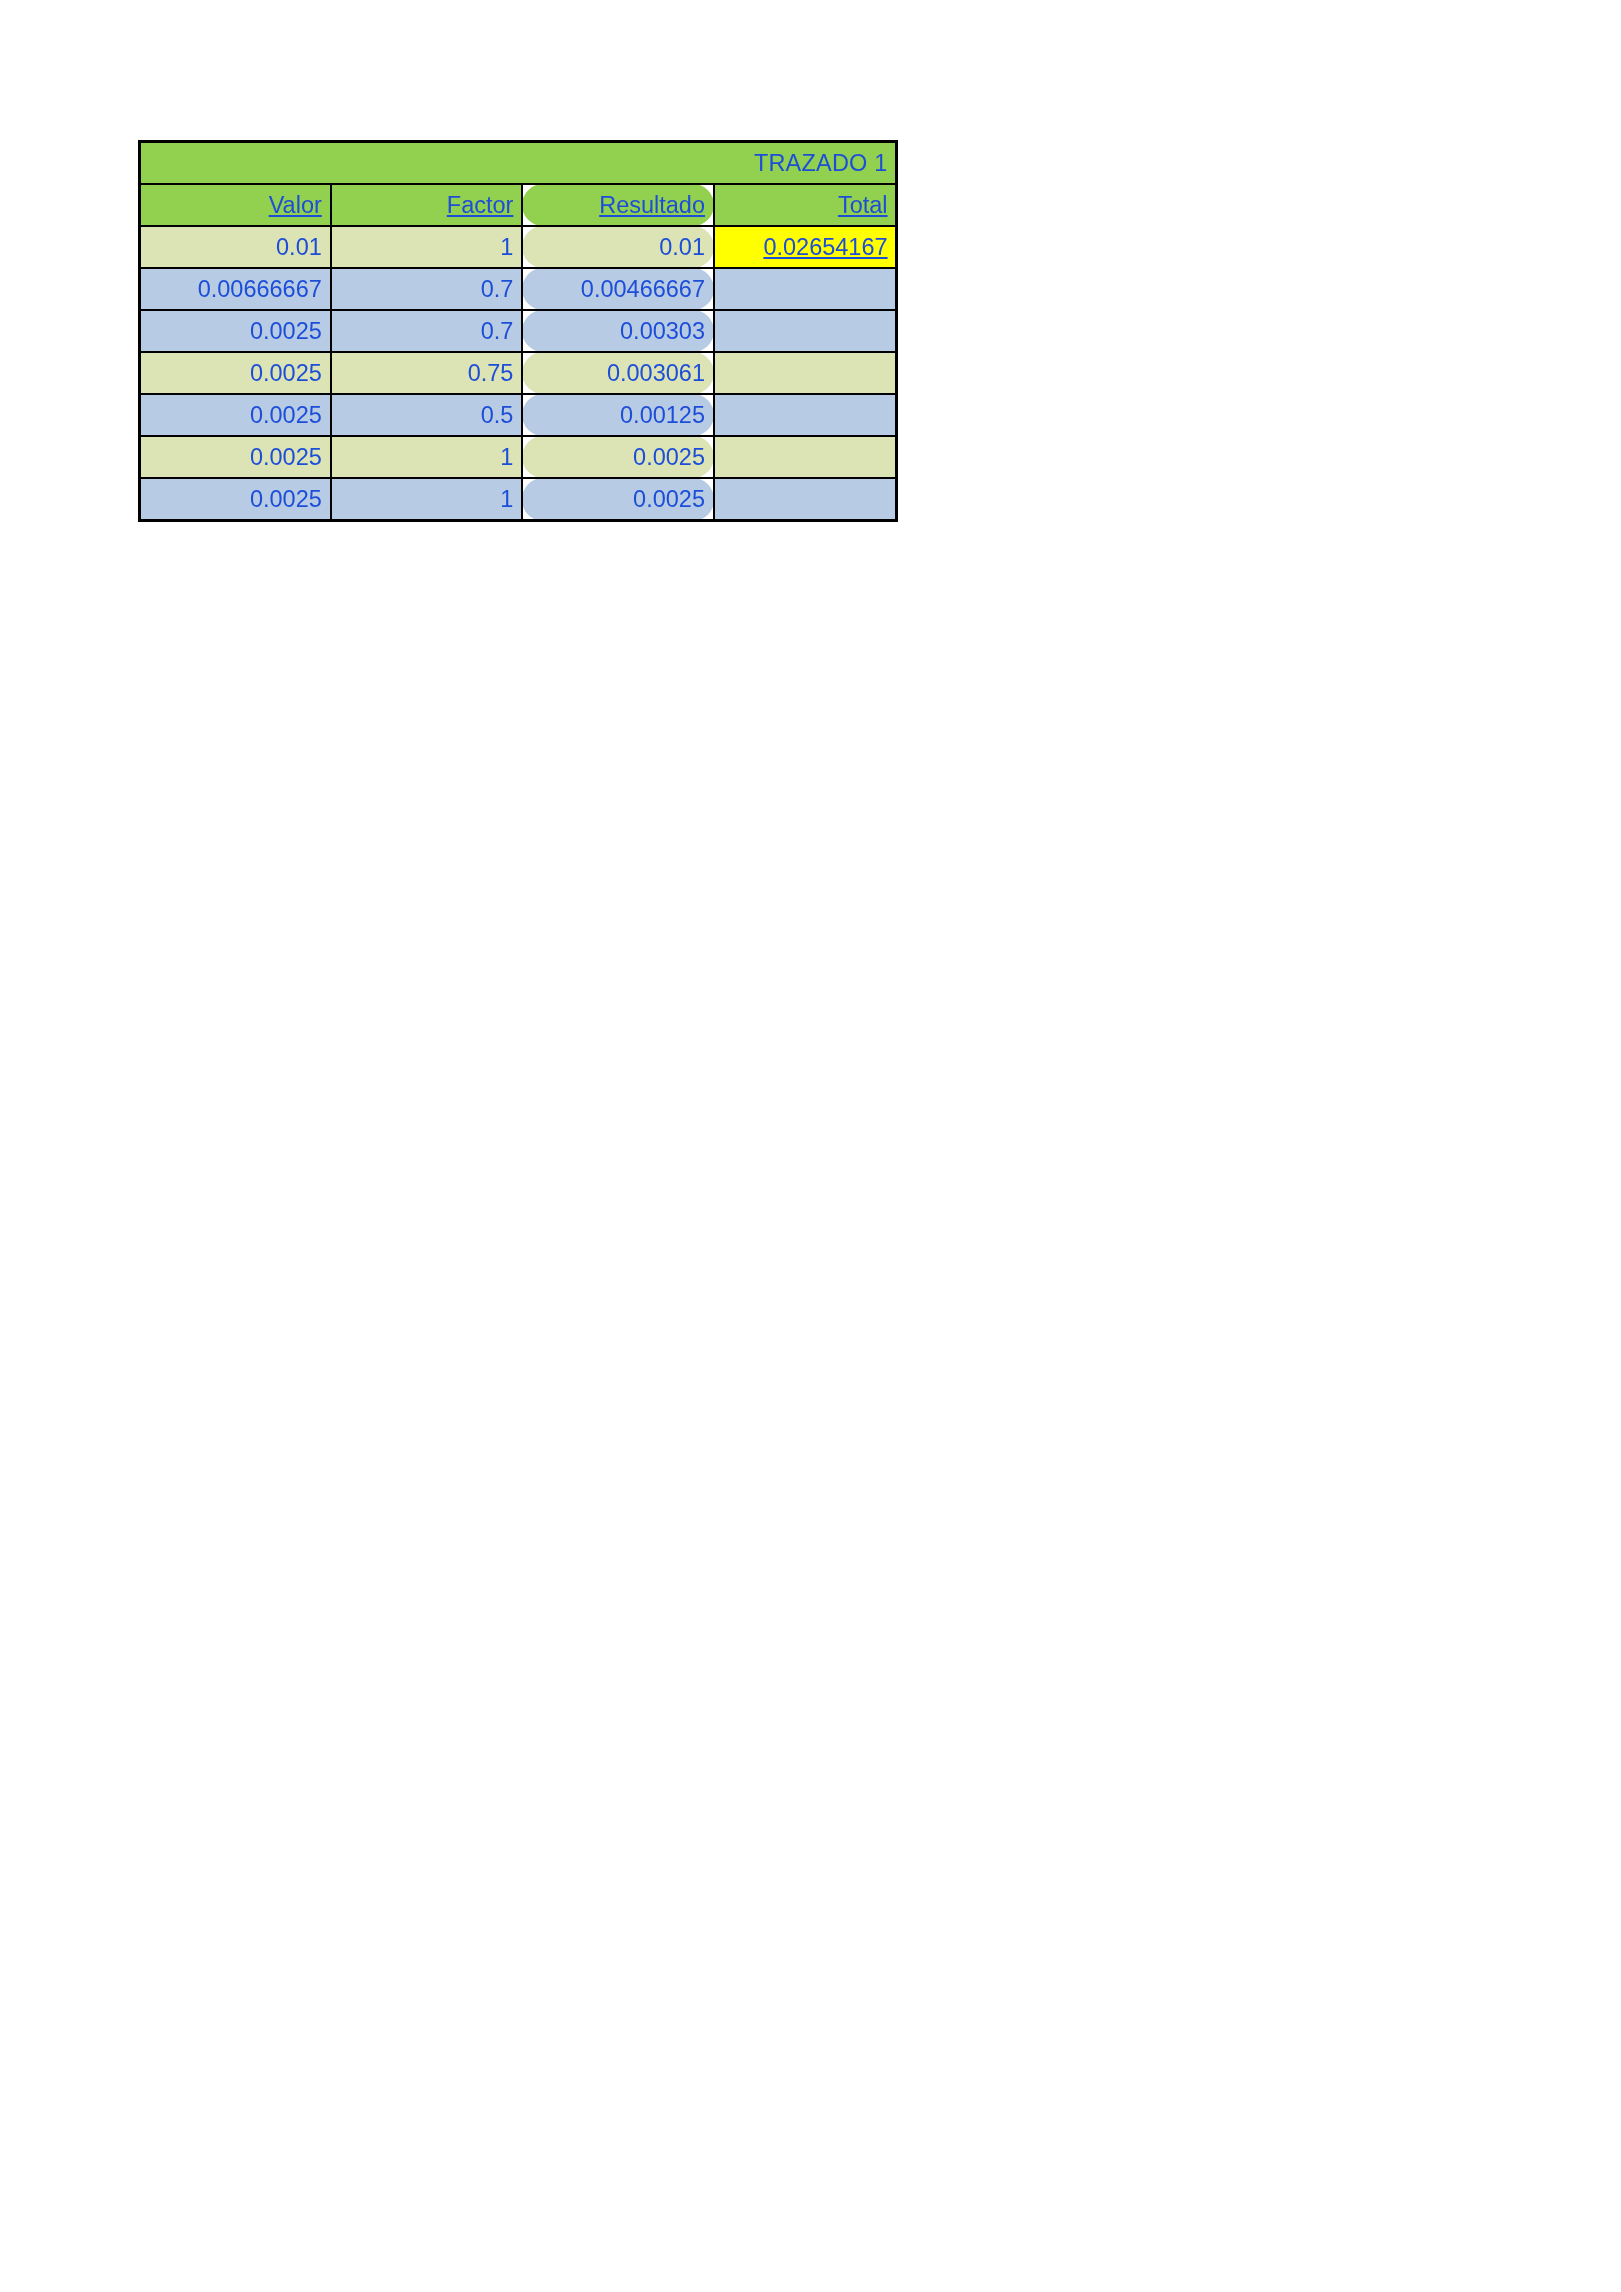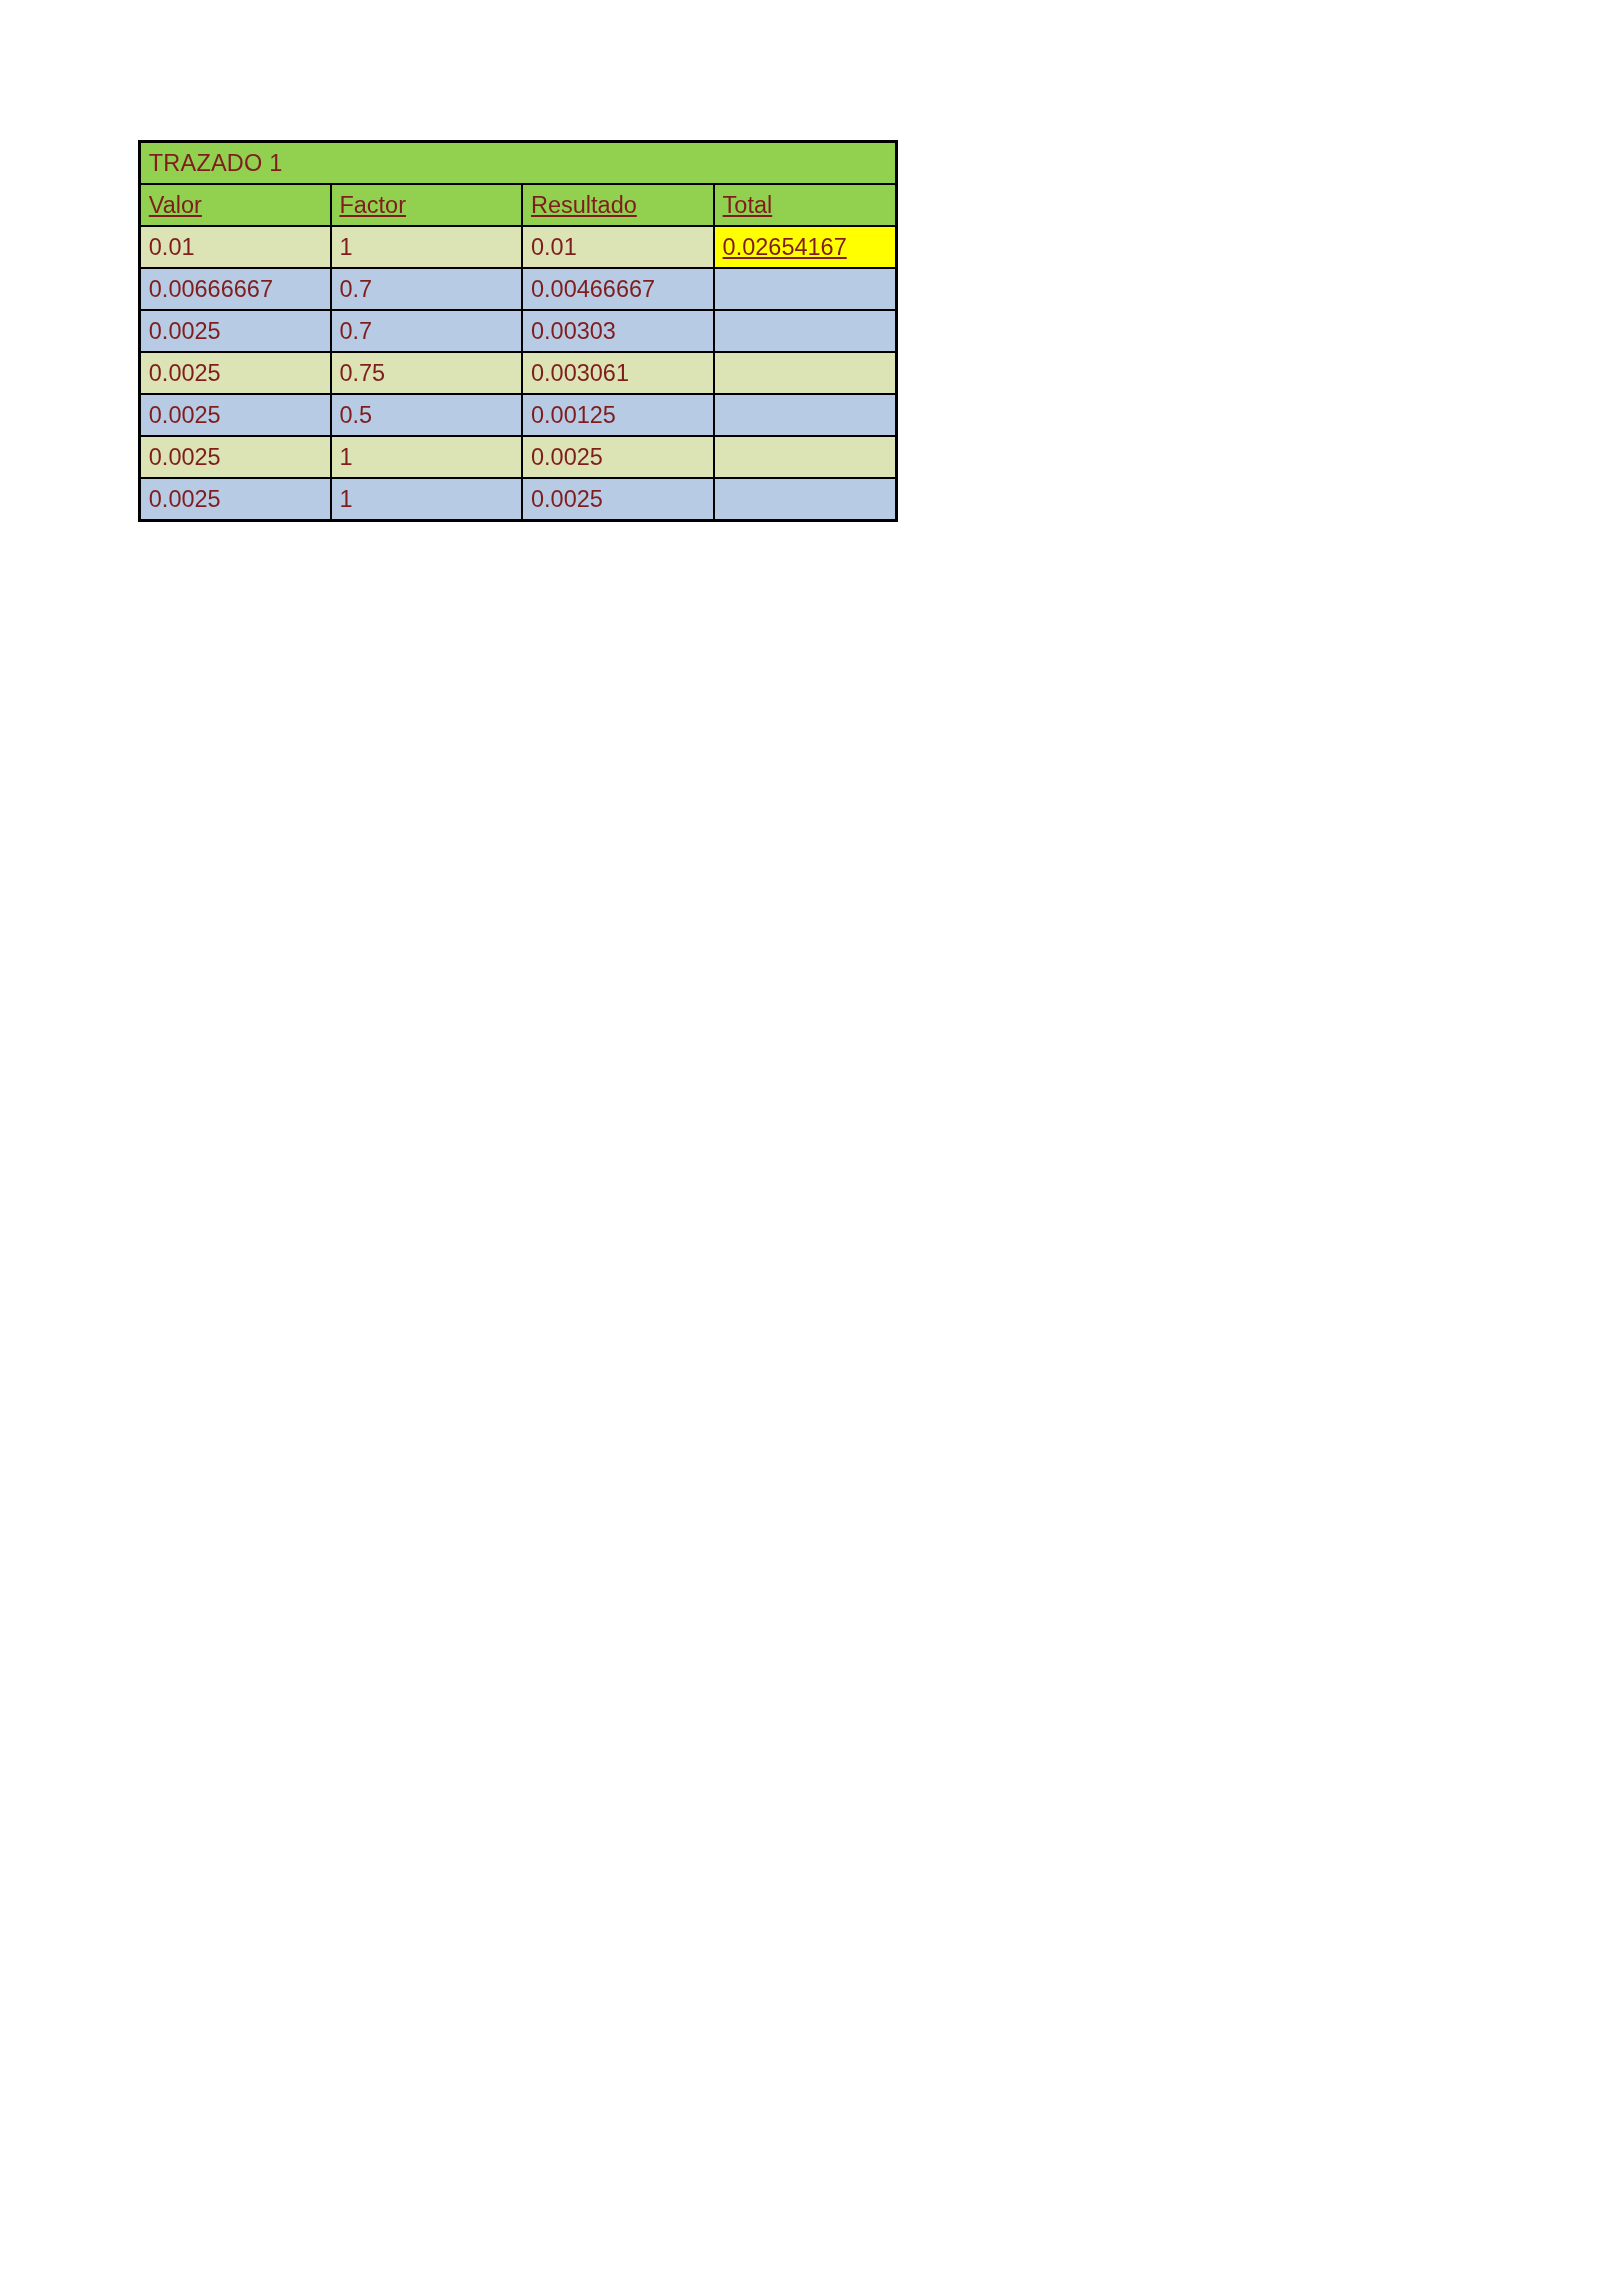--- a/index.html
+++ b/index.html
@@ -19,31 +19,31 @@
     left: 138px;
     top: 140px;
     border-collapse: collapse;
     table-layout: fixed;
     border: 3.9px solid #000000;
   }
   .sheet-table td {
     border: 2px solid #000000;
     height: 40px;
     padding: 0 7.8px;
-    text-align: left;
+    text-align: right;
     vertical-align: middle;
     font-size: 23.5px;
-    color: #7f1d1d;
+    color: #1d4ed8;
     font-family: "Liberation Sans", sans-serif;
     white-space: nowrap;
     overflow: hidden;
   }
   .col-valor { width: 173px; }
   .col-factor { width: 174px; }
-  .col-resultado { width: 174px; }
+  .col-resultado { width: 174px; border-radius: 21px; }
   .col-total { width: 165px; }
 
   .title-cell {
     background: #92d050;
     font-size: 24.5px;
     letter-spacing: 0.2px;
   }
   .header-cell {
     background: #92d050;
     font-size: 24.5px;

